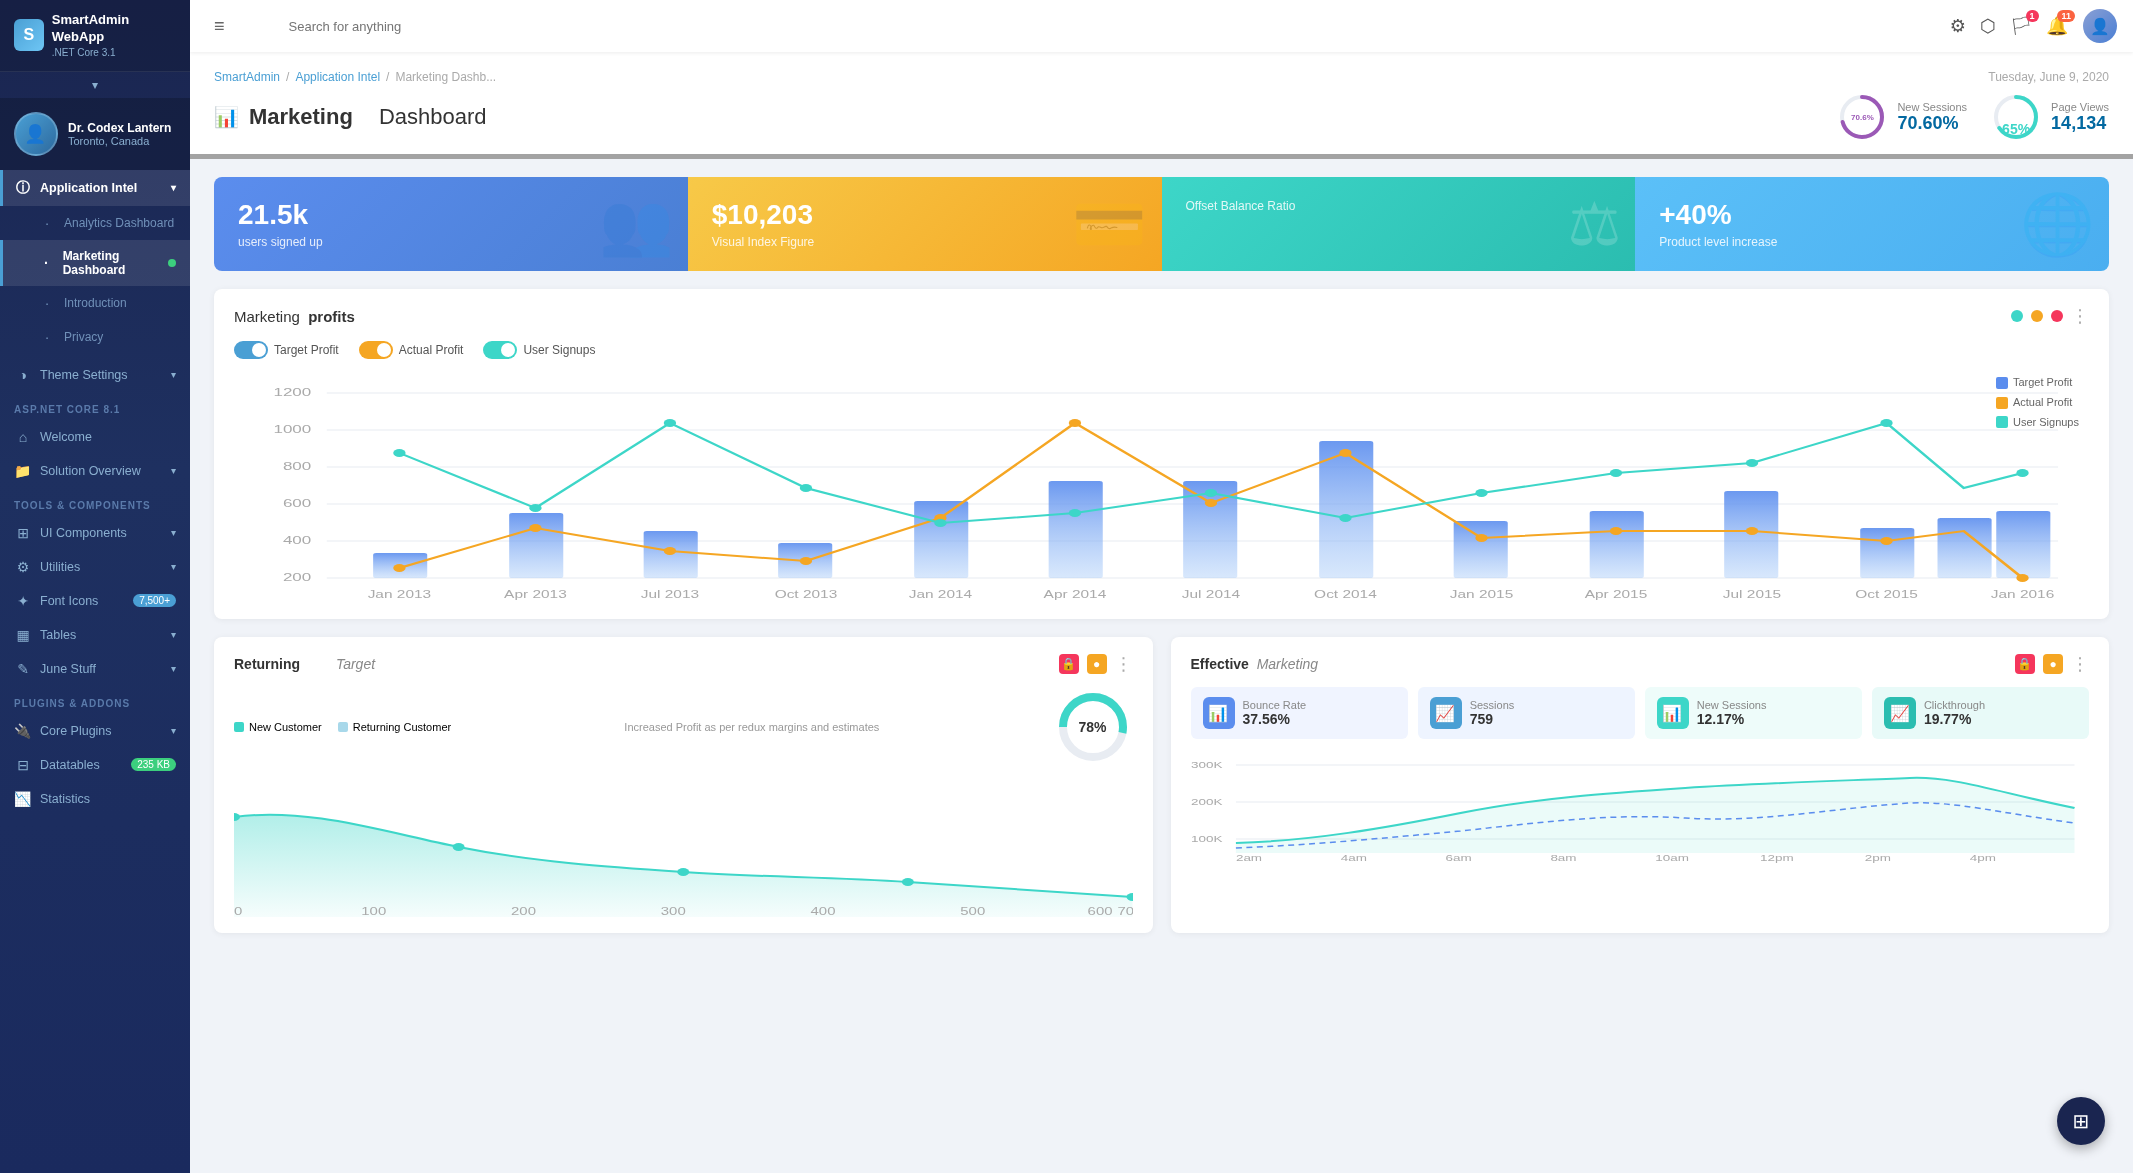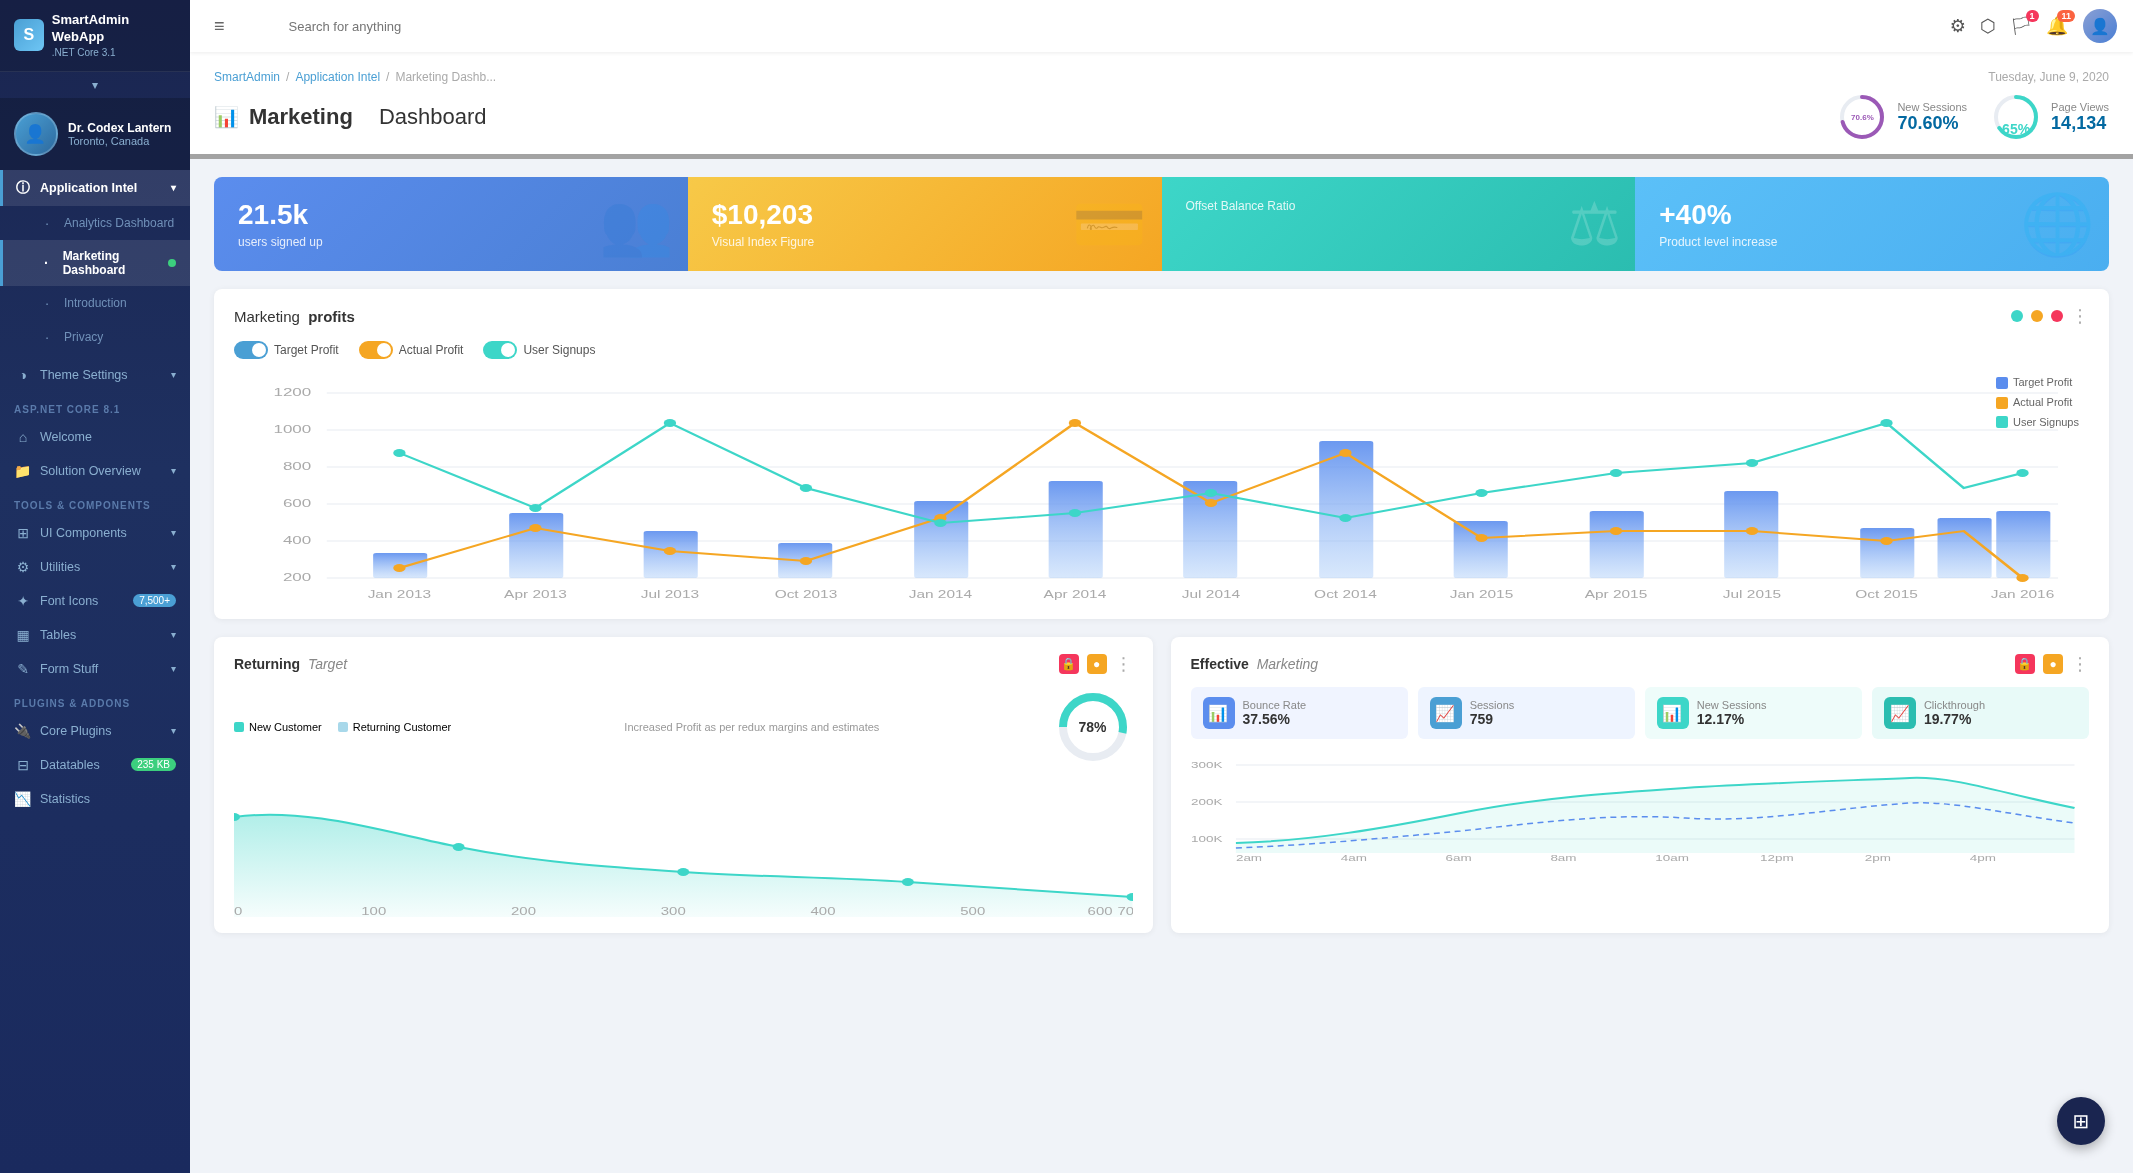--- a/index.html
+++ b/index.html
@@ -351,21 +351,21 @@
       box-shadow: 0 1px 6px rgba(0,0,0,0.06);
     }
     .mini-card-header {
       display: flex;
       align-items: center;
       justify-content: space-between;
       margin-bottom: 12px;
     }
     .mini-card-title { font-size: 14px; color: #333; }
     .mini-card-title .bold { font-weight: 700; }
-    .mini-card-title .italic { font-style: italic; color: #888; }
+    .mini-card-title .italic { font-style: italic; color: #888; margin-left: 28px; }
     .mini-card-icons { display: flex; align-items: center; gap: 8px; }
     .mini-icon { width: 20px; height: 20px; border-radius: 4px; display: flex; align-items: center; justify-content: center; font-size: 12px; }
 
     .stats-row {
       display: grid;
       grid-template-columns: repeat(4, 1fr);
       gap: 10px;
       margin-bottom: 14px;
     }
     .stat-mini {
@@ -496,21 +496,21 @@
     <span>Font Icons</span>
     <span class="nav-badge">7,500+</span>
   </div>
   <div class="nav-item">
     <span class="nav-icon">▦</span>
     <span>Tables</span>
     <span class="nav-arrow">▾</span>
   </div>
   <div class="nav-item">
     <span class="nav-icon">✎</span>
-    <span>Form Stuff</span>
+    <span>June Stuff</span>
     <span class="nav-arrow">▾</span>
   </div>
 
   <div class="nav-section-label">PLUGINS &amp; ADDONS</div>
   <div class="nav-item">
     <span class="nav-icon">🔌</span>
     <span>Core Plugins</span>
     <span class="nav-arrow">▾</span>
   </div>
   <div class="nav-item">

